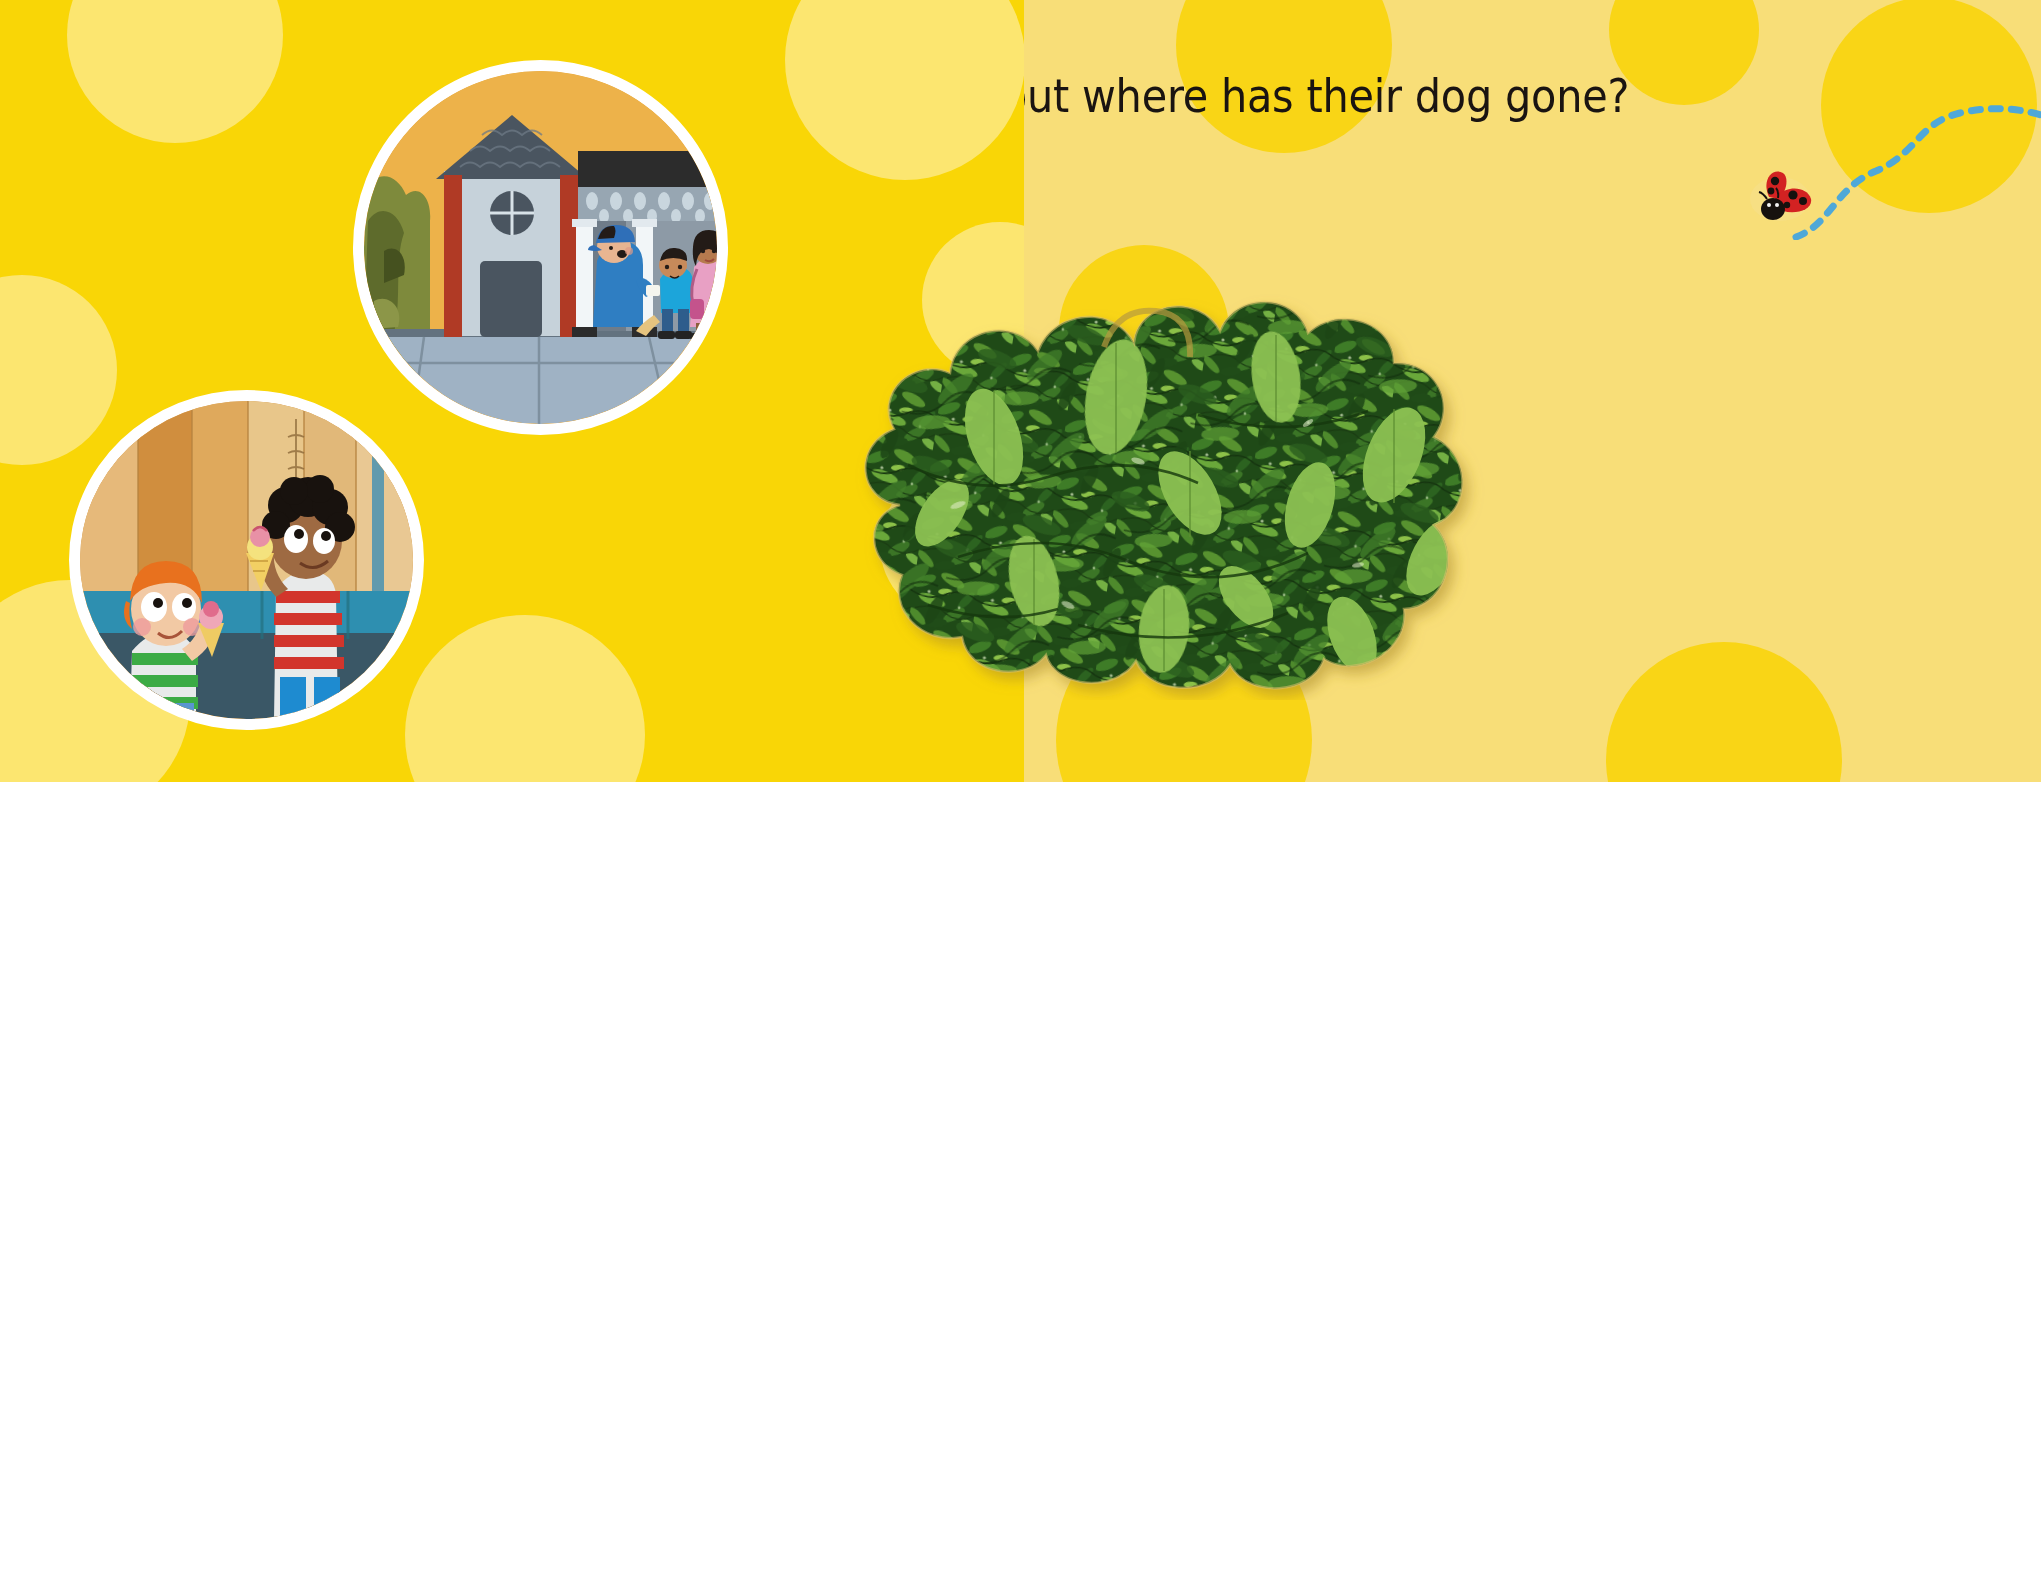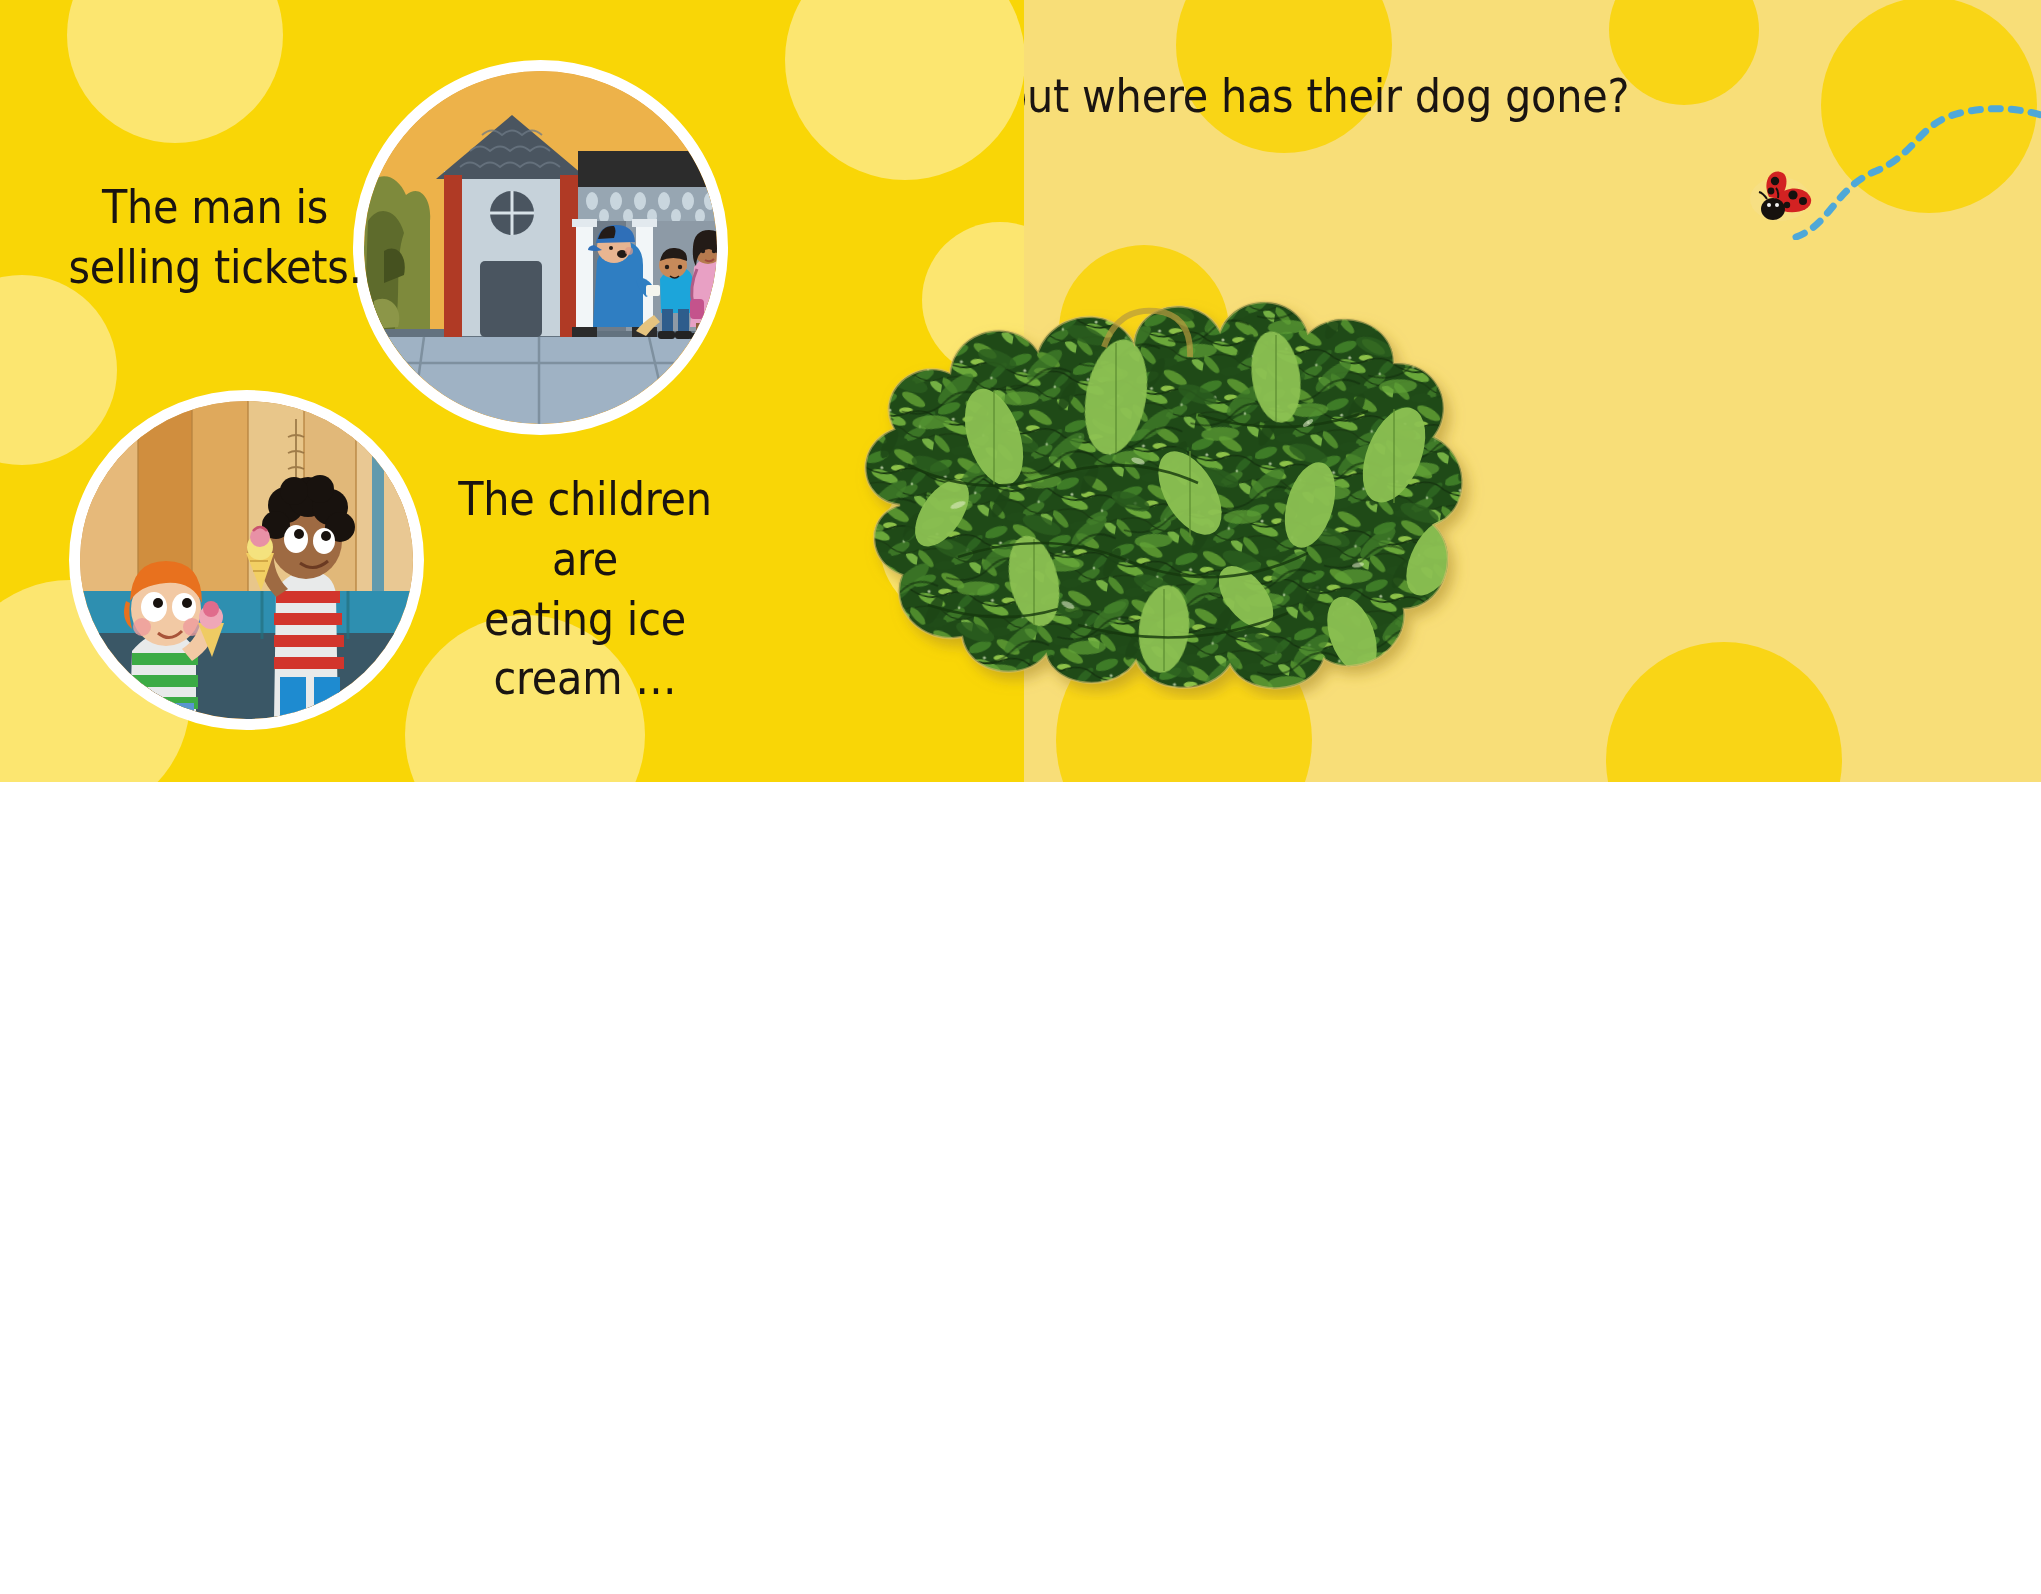--- a/index.html
+++ b/index.html
@@ -388,26 +388,21 @@
             <circle cx="131" cy="216" r="12" fill="#EFA7B8"></circle>
             <circle cx="131" cy="208" r="8" fill="#E06C8C"></circle>
 
             <rect x="58" y="302" width="24" height="16" fill="#5A95CF"></rect>
             <rect x="90" y="302" width="24" height="16" fill="#5A95CF"></rect>
           </g>
         </svg>
       </div>
     </div>
 
-    <div class="caption" id="caption-man">The man is
-selling tickets.</div>
-
-    <div class="caption" id="caption-icecream">The children are
-eating ice
-cream …</div>
+
   </div>
 
   <div class="page" id="page-right">
 
     <div class="dot" style="left:152px; top:-63px; width:216px; height:216px;"></div>
     <div class="dot" style="left:585px; top:-45px; width:150px; height:150px;"></div>
     <div class="dot" style="left:797px; top:-3px;  width:216px; height:216px;"></div>
     <div class="dot" style="left:35px;  top:245px; width:170px; height:170px;"></div>
     <div class="dot" style="left:32px;  top:612px; width:256px; height:256px;"></div>
     <div class="dot" style="left:582px; top:642px; width:236px; height:236px;"></div>

